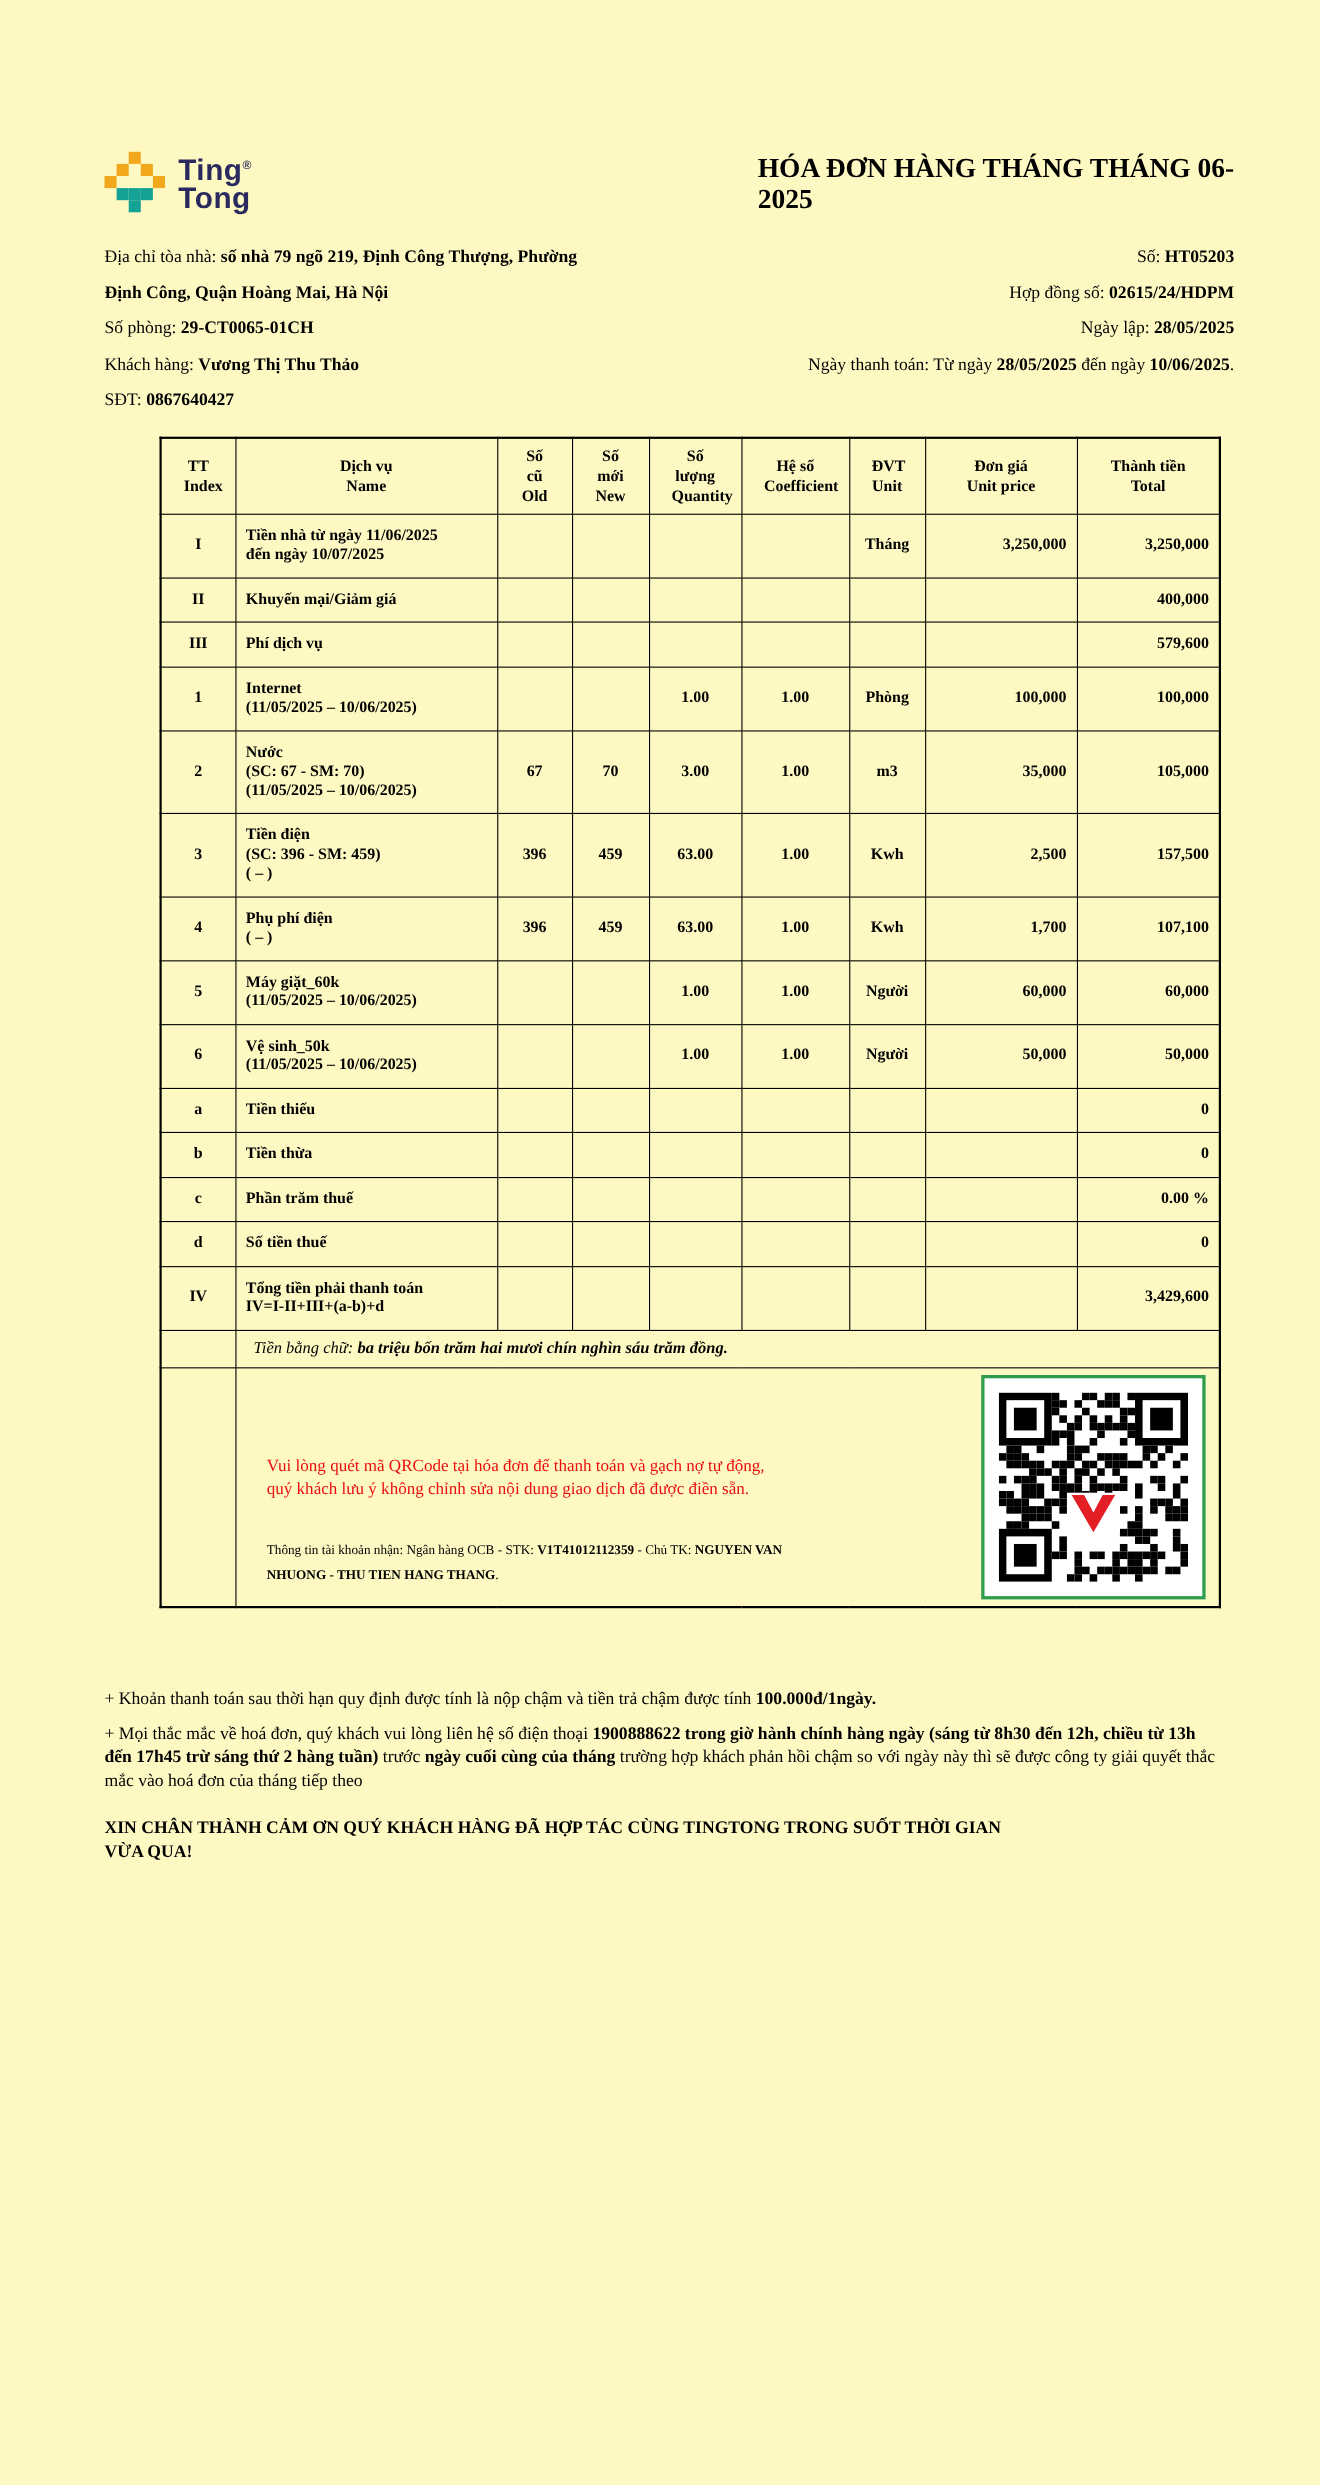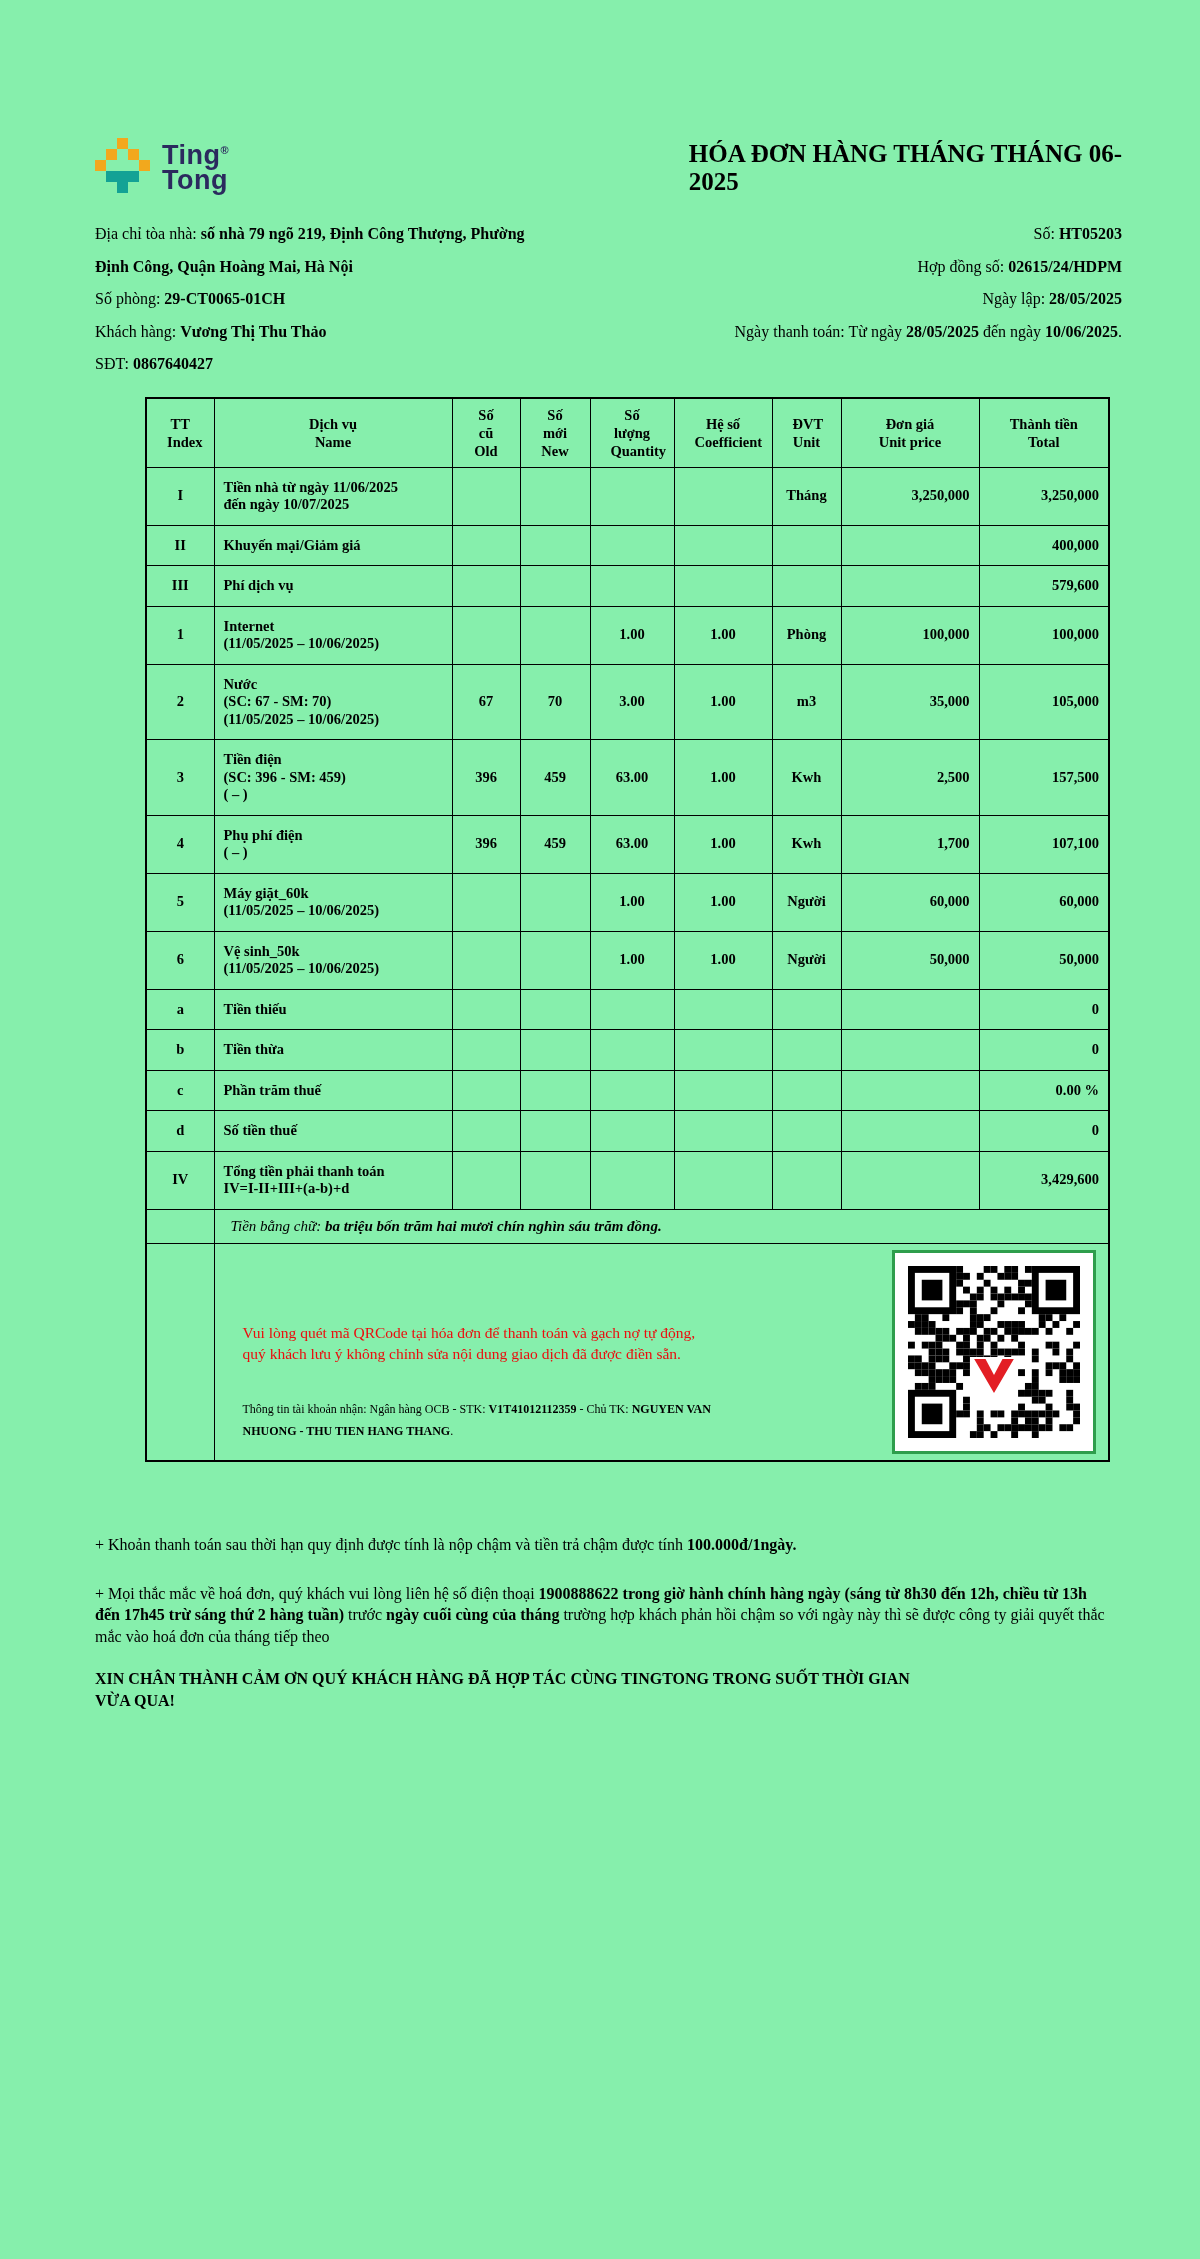--- a/index.html
+++ b/index.html
@@ -2,21 +2,21 @@
 <html style="--yellow: #F2A81D; --teal: #13A295; --navy: #2B2A5E; --red: #EB0D0E; --green: #2E9E4C; --vred: #E31E24;"><head>
 <meta charset="utf-8">
 <style>
   :root{
     --yellow:#F2A81D; --teal:#13A295; --navy:#2B2A5E;
     --red:#EB0D0E; --green:#2E9E4C; --vred:#E31E24;
   }
   *{margin:0;padding:0;box-sizing:border-box}
   html,body{background:#fff}
   body{width:1200px;font-family:"Liberation Serif",serif;color:#000}
-  .page{position:relative;width:1200px;height:2259px;background:#86efac;overflow:hidden}
+  .page{position:relative;width:1200px;height:2259px;background:#fef9c3;overflow:hidden}
 
   
   .header{display:flex;justify-content:space-between;align-items:flex-start;padding:138px 78px 0 95px}
   .logo{display:flex;gap:12px;align-items:center}
   .logo-icon{display:grid;grid-template-columns:repeat(5,11px);grid-template-rows:repeat(5,11px)}
   .c{width:11px;height:11px}
   .c.y{background:var(--yellow)} .c.t{background:var(--teal)}
   .p1{grid-area:1/3}.p2{grid-area:2/2}.p3{grid-area:2/4}.p4{grid-area:3/1}.p5{grid-area:3/5}
   .p6{grid-area:4/2}.p7{grid-area:4/3}.p8{grid-area:4/4}.p9{grid-area:5/3}
   .logo-text{font-family:"Liberation Sans",sans-serif;font-weight:700;color:var(--navy);
@@ -51,21 +51,21 @@
   .account{margin-top:34px;font-size:12px;line-height:22px}
   .account span.b,.notice span.b,.note span.b{font-weight:700}
   .qr-box{position:relative;width:204px;height:204px;border:3px solid var(--green);background:#fff;
     display:flex;align-items:center;justify-content:center;margin-right:2px}
   .qr-box svg{display:block}
   .qr-logo{position:absolute;left:50%;top:62%;transform:translate(-50%,-50%);background:#fff;padding:2px 3px;line-height:0}
 
   
   .footer{margin:72px 95px 0;width:1012px;font-size:16px;line-height:21.5px}
   .fh{font-weight:700;font-size:16px}
-  .note{margin-top:27px}
+  .note{margin-top:10px}
   .thanks{margin-top:21px;font-weight:700;white-space:pre-line}
 </style>
 </head>
 <body>
 
 <div class="page">
 
   <div class="header">
     <div class="logo">
       <div class="logo-icon">

